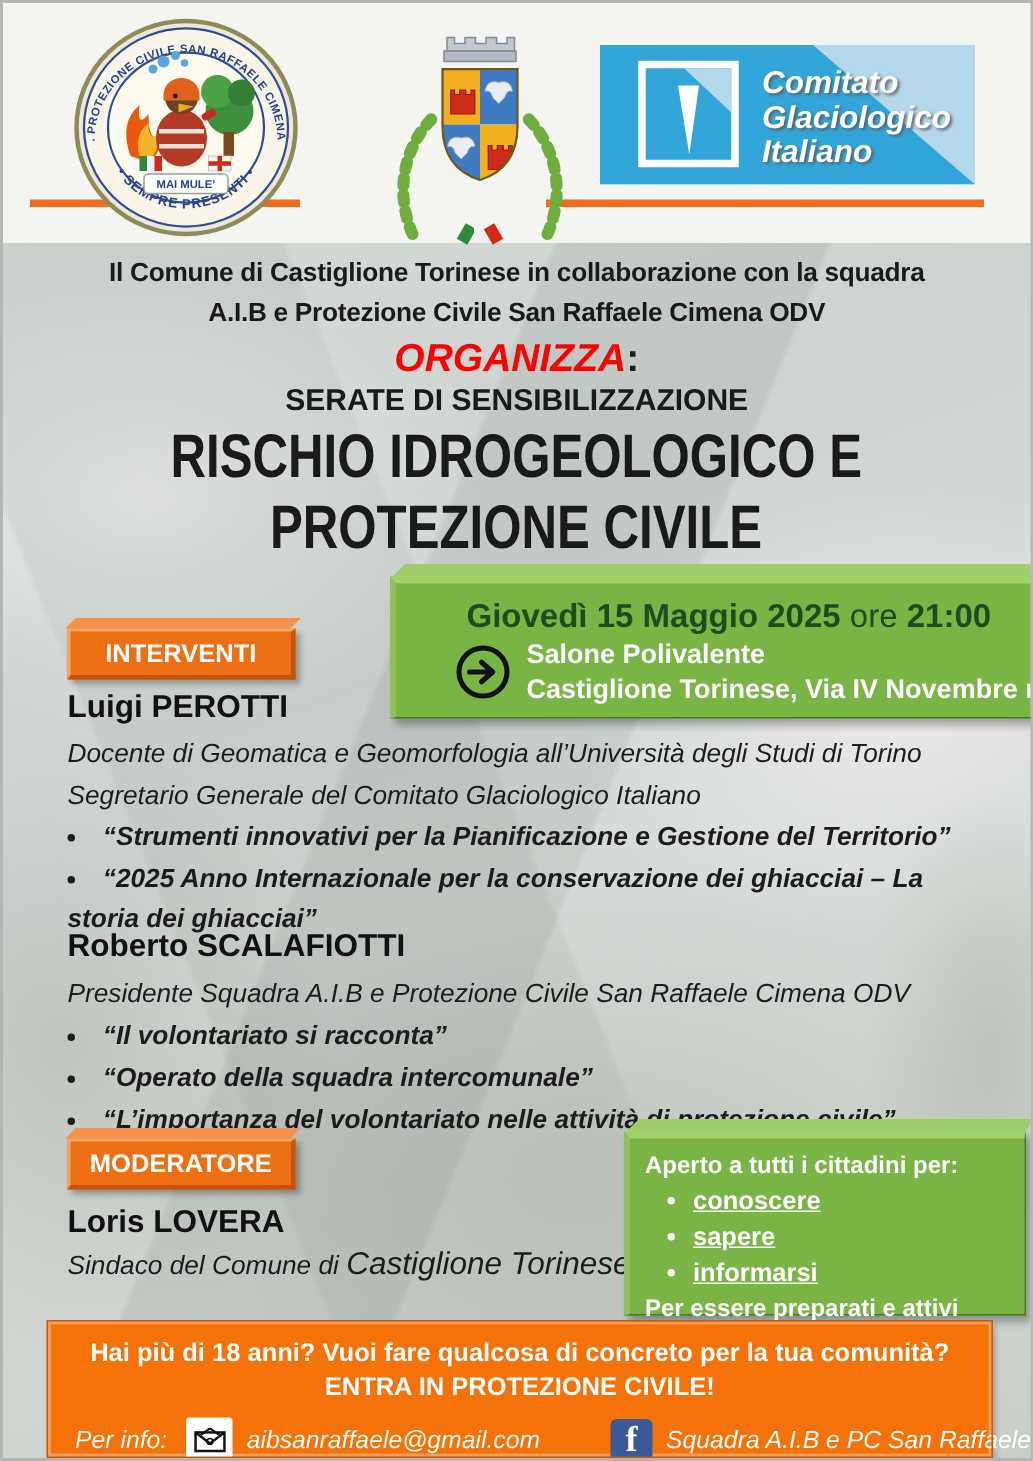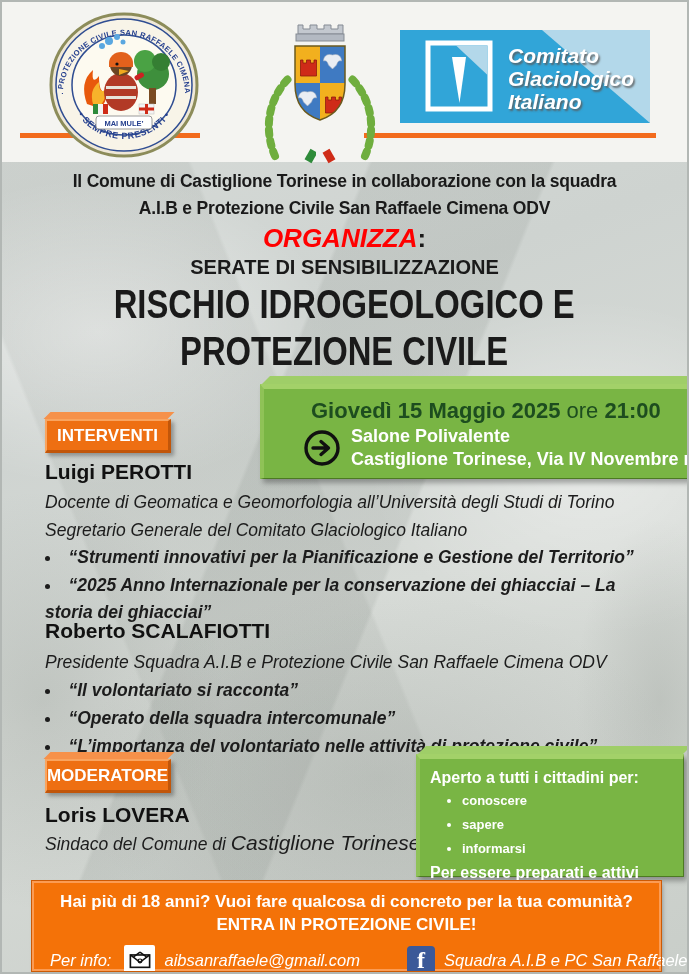--- a/index.html
+++ b/index.html
@@ -38,39 +38,39 @@
     border:1.5px solid #4c7a22;border-top:5px solid #a3d169;border-left:4px solid #8fc257;
     box-shadow:3px 4px 5px rgba(0,0,0,.30);}
   .green-box::before{content:"";position:absolute;top:-13px;left:2px;right:-4px;height:8px;
     background:#9fce68;transform:skewX(-45deg);}
   .event-box{left:258px;top:382px;width:487px;height:95px;padding-left:31px;}
   .event-date{padding:9px 0 0 16px;font-size:22px;font-weight:bold;color:#1d4d1f;white-space:nowrap;}
   .event-date .nb{font-weight:normal;}
   .event-loc-row{display:flex;align-items:center;gap:9px;padding-left:7px;margin-top:1px;}
   .arrow-icon{width:40px;height:40px;flex:0 0 auto;}
   .event-loc{color:#fff;font-weight:bold;font-size:18px;line-height:23px;}
-  .tab{position:absolute;left:43px;width:126px;height:34px;background:#ee6f12;box-sizing:border-box;
+  .tab{position:absolute;left:43px;width:152px;height:34px;background:#ee6f12;box-sizing:border-box;
     border-top:2px solid #f9a45f;border-left:2px solid #f9a45f;border-bottom:3px solid #c1560a;border-right:3px solid #c1560a;
     color:#fff;font-weight:bold;font-size:17px;display:flex;align-items:center;justify-content:center;
     box-shadow:3px 3px 4px rgba(0,0,0,.3);}
   .tab::before{content:"";position:absolute;top:-9px;left:0;right:-3px;height:7px;background:#f6914a;transform:skewX(-45deg);}
   .tab-interventi{top:417px;}
   .tab-moderatore{top:757px;}
   .speaker-name{position:absolute;left:43px;font-size:21px;font-weight:bold;color:#111;}
   .speaker-detail{position:absolute;left:43px;width:614px;font-style:italic;font-size:17.5px;
     line-height:27.5px;color:#1c1c1c;}
   .speaker-detail ul{margin:0;padding:0;list-style-position:inside;font-weight:bold;}
   .s1-name{top:458px;} .s1-detail{top:487px;}
   .s2-name{top:617px;} .s2-detail{top:646px;line-height:28px;}
   .lovera-name{top:801px;}
   .lovera-role{position:absolute;left:43px;top:829px;font-style:italic;font-size:17.5px;color:#1c1c1c;}
   .lovera-role .emph{font-size:21px;}
   .open-box{left:414px;top:752px;width:268px;height:123px;padding:7px 10px;color:#fff;}
   .open-head,.open-foot{font-weight:bold;font-size:16px;line-height:23px;white-space:nowrap;}
-  .open-box ul{margin:0 0 0 10px;padding-left:22px;list-style:disc;font-weight:bold;font-size:13px;line-height:24px;}
+  .open-box ul{margin:0 0 0 10px;padding-left:22px;list-style:disc;font-weight:bold;font-size:17px;line-height:24px;text-decoration:underline;}
   .cta{position:absolute;left:30px;top:879px;width:629px;height:90px;box-sizing:border-box;
     background:#f47208;border:2px solid #fb9c54;outline:1px solid #cc5a05;color:#fff;
     box-shadow:2px 3px 4px rgba(0,0,0,.25);}
   .cta-l{ text-align:center;font-weight:bold;font-size:17px;line-height:23px;}
   .cta-l1{margin-top:7px;}
   .info-row{display:flex;align-items:center;padding:0 16px;margin-top:9px;gap:9px;}
   .info-label,.info-text{font-style:italic;font-size:16.5px;white-space:nowrap;}
   .email-chip{width:31px;height:30px;background:#fff;border-radius:2px;display:flex;align-items:center;justify-content:center;flex:0 0 auto;margin-left:4px;}
   .fb-chip{width:28px;height:28px;background:#3b5998;border-radius:4px;display:flex;align-items:center;justify-content:center;
     color:#fff;font-weight:bold;font-size:24px;font-family:"Liberation Serif",serif;flex:0 0 auto;margin-left:26px;}

